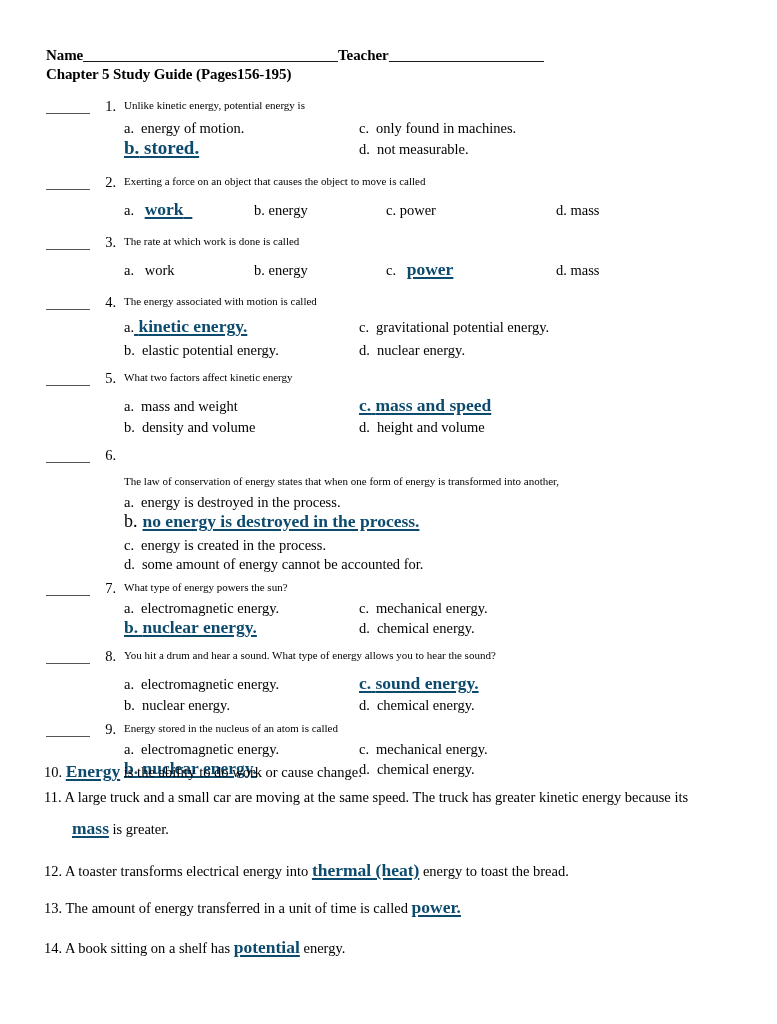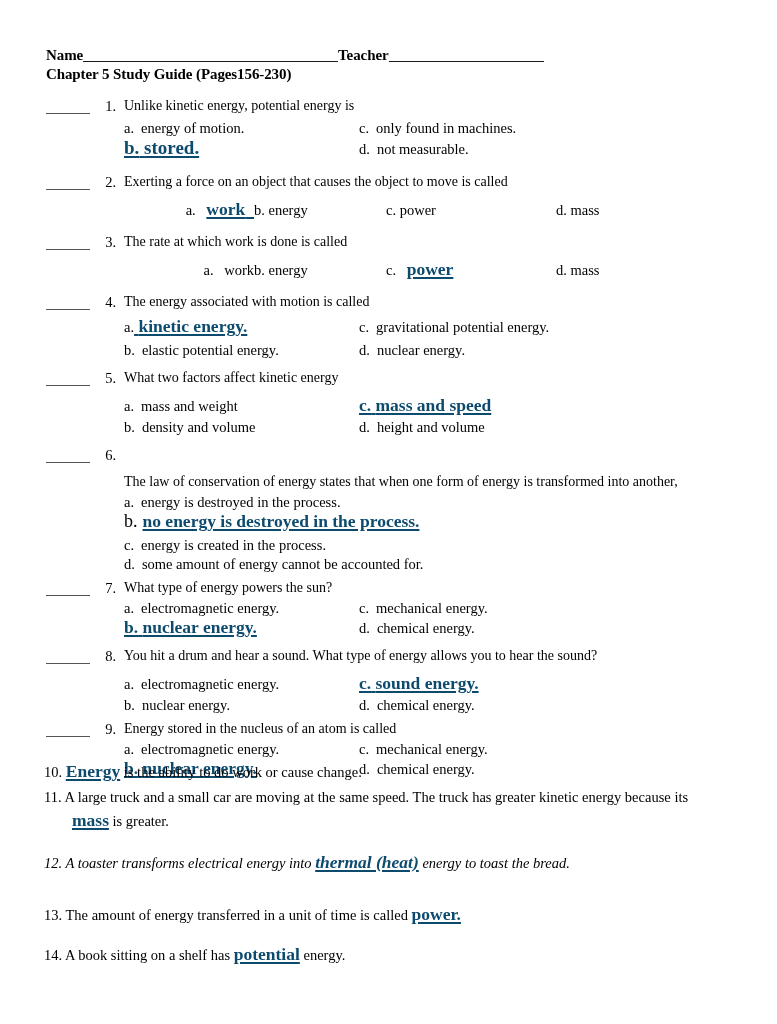--- a/index.html
+++ b/index.html
@@ -78,21 +78,21 @@
   }
   .q-num {
     flex: 0 0 auto;
     width: 26px;
     text-align: right;
     padding-right: 8px;
     font-size: 14.5px;
   }
   .q-text {
     flex: 1 1 auto;
-    font-size: 14px;
+    font-size: 11px;
     line-height: 19px;
   }
 
   
   .opts {
     margin-left: 78px;
     margin-top: 3px;
   }
   .opt-row {
     display: flex;
@@ -107,21 +107,21 @@
   }
   .opt-ltr {
     flex: 0 0 auto;
     padding-right: 7px;
   }
   .col-a { width: 235px; }
   .col-c { width: 300px; }
 
   
   .opt-4 { display: flex; align-items: baseline; font-size: 14.5px; line-height: 19px; }
-  .w1 { width: 130px; text-align: right; }
+  .w1 { width: 130px; }
   .w2 { width: 120px; }
   .w3 { width: 170px; margin-left: 12px; }
 
   
   .ans {
     color: #0c4a6e;
     font-weight: bold;
     text-decoration: underline;
     text-decoration-thickness: 2px;
     text-underline-offset: 2px;
@@ -155,21 +155,21 @@
 </style>
 </head>
 <body>
 
 <div class="page">
 
   <div class="header">
     <div class="header-line1">
       <span>Name</span><span class="blank-rule rule-name"></span><span>Teacher</span><span class="blank-rule rule-teacher"></span>
     </div>
-    <div class="header-line2">Chapter 5 Study Guide (Pages156-230)</div>
+    <div class="header-line2">Chapter 5 Study Guide (Pages156-195)</div>
   </div>
 
   <div class="mc-list">
 
     <div class="q" style="margin-bottom:10px;">
       <div class="q-head">
         <span class="q-blank"></span>
         <span class="q-num">1.</span>
         <span class="q-text">Unlike kinetic energy, potential energy is</span>
       </div>
@@ -438,27 +438,27 @@
 
     <div class="fill-item" style="margin-bottom:6px;">
       <span class="fill-num">10.</span>
       <span class="ans ans-md">Energy</span>
       <span>is the ability to do work or cause change.</span>
     </div>
 
     <div class="fill-item" style="margin-bottom:10px;">
       <span class="fill-num">11.</span>
       <span>A large truck and a small car are moving at the same speed. The truck has greater kinetic energy because its</span>
-      <div class="indent-line" style="margin-top:4px;">
+      <div class="indent-line" style="margin-top:12px;">
         <span class="ans ans-md">mass</span>
         <span>is greater.</span>
       </div>
     </div>
 
-    <div class="fill-item" style="margin-bottom:32px; margin-top:22px;font-style:italic;">
+    <div class="fill-item" style="margin-bottom:17px; margin-top:22px;">
       <span class="fill-num">12.</span>
       <span>A toaster transforms electrical energy into</span>
       <span class="ans ans-md">thermal (heat)</span>
       <span>energy to toast the bread.</span>
     </div>
 
     <div class="fill-item" style="margin-bottom:8px;">
       <span class="fill-num">13.</span>
       <span>The amount of energy transferred in a unit of time is called</span>
       <span class="ans ans-md">power.</span>

